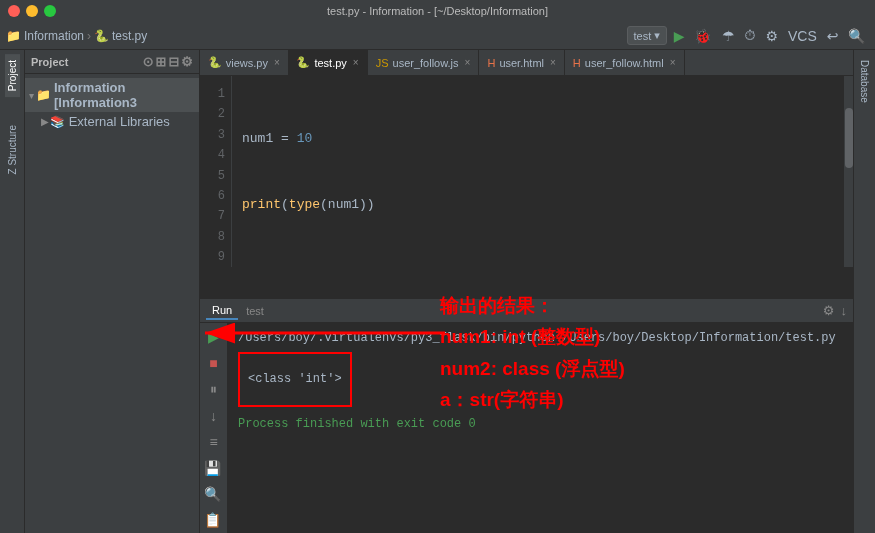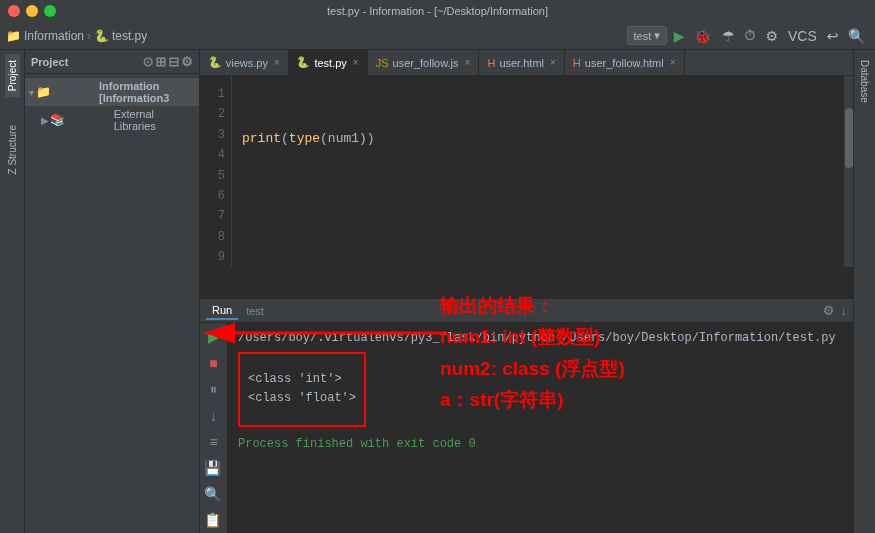--- a/index.html
+++ b/index.html
@@ -146,21 +146,21 @@
       align-items: center;
       padding: 2px 4px;
       font-size: 12px;
       color: #a9b7c6;
       cursor: pointer;
     }
     .tree-item.selected { background: #4c5052; }
     .tree-indent { width: 12px; flex-shrink: 0; }
     .tree-arrow { color: #888; font-size: 10px; margin-right: 2px; }
     .tree-folder-icon { color: #6897bb; margin-right: 3px; font-size: 12px; }
-    .tree-label { font-size: 11px; margin-left: 45px; }
+    .tree-label { font-size: 13px; }
     .tree-label.bold { font-weight: bold; }
 
     
     .right-sidebar {
       width: 22px;
       background: #3c3f41;
       border-left: 1px solid #2b2b2b;
       display: flex;
       flex-direction: column;
       align-items: center;
@@ -449,20 +449,21 @@
         <div>3</div>
         <div>4</div>
         <div>5</div>
         <div>6</div>
         <div>7</div>
         <div>8</div>
         <div>9</div>
         <div>10</div>
       </div>
       <div class="code-content">
+        <span class="code-line"><span style="color:#a9b7c6">num1</span> <span style="color:#a9b7c6">=</span> <span style="color:#6897bb">10</span></span>
         <span class="code-line"><span style="color:#ffc66d">print</span><span style="color:#a9b7c6">(</span><span style="color:#ffc66d">type</span><span style="color:#a9b7c6">(num1))</span></span>
         <span class="code-line"> </span>
         
         
         
         
         
         
         
       </div>
@@ -493,21 +494,20 @@
         <span class="term-icon gray">📋</span>
 
       </div>
 
       <div class="terminal-content">
         <div class="terminal-inner">
           <div class="terminal-cmd">/Users/boy/.virtualenvs/py3_flask/bin/python /Users/boy/Desktop/Information/test.py</div>
           <div style="margin-top:4px">
             <div style="display:inline-block; border:2px solid red; padding:16px 8px;">
               <div class="terminal-output">&lt;class 'int'&gt;</div>
-              <div class="terminal-output">&lt;class 'float'&gt;</div>
             </div>
           </div>
           <div style="margin-top:8px">
             <span class="terminal-success">Process finished with exit code 0</span>
           </div>
         </div>
       </div>
     </div>
   </div>
 

